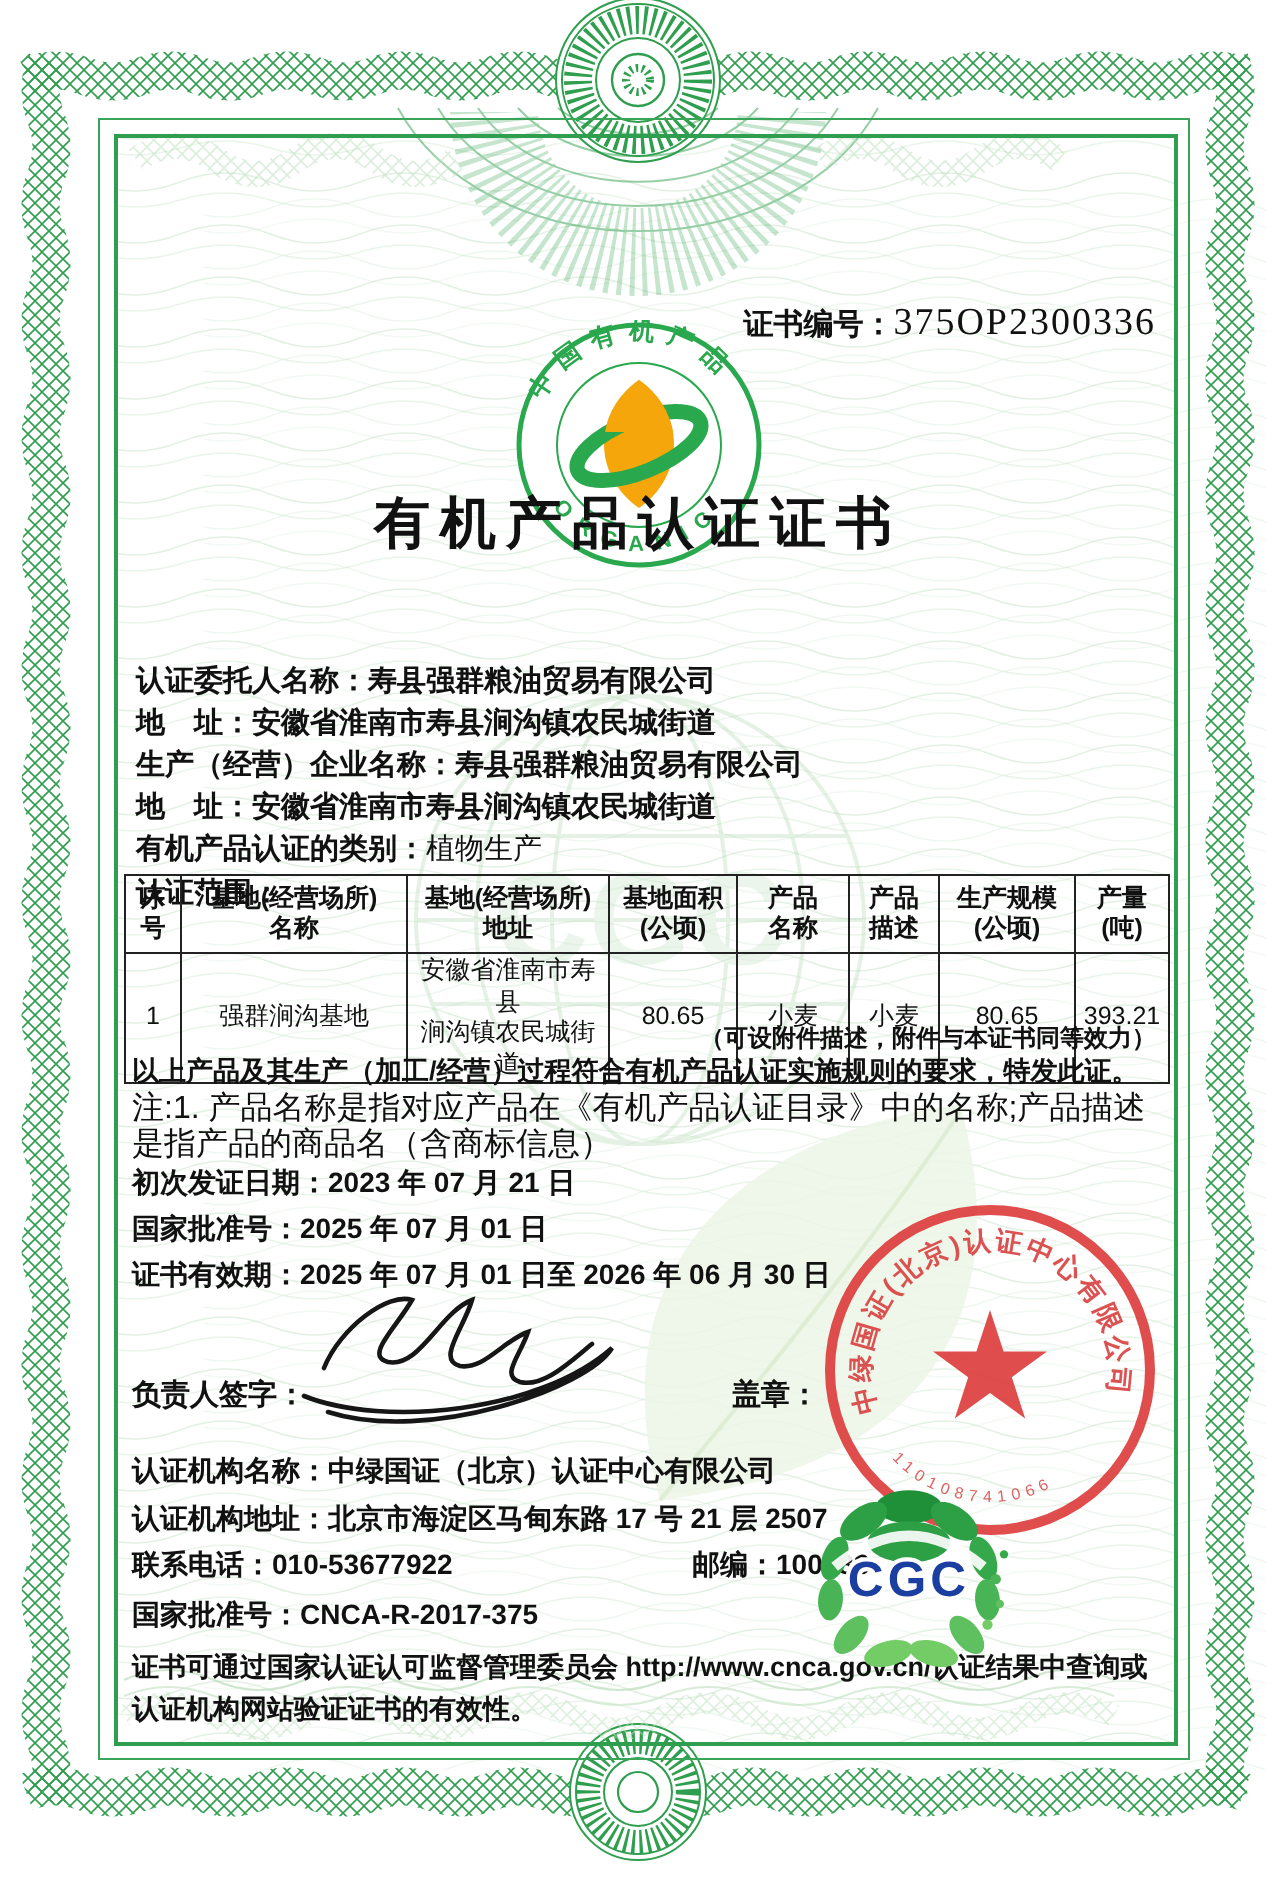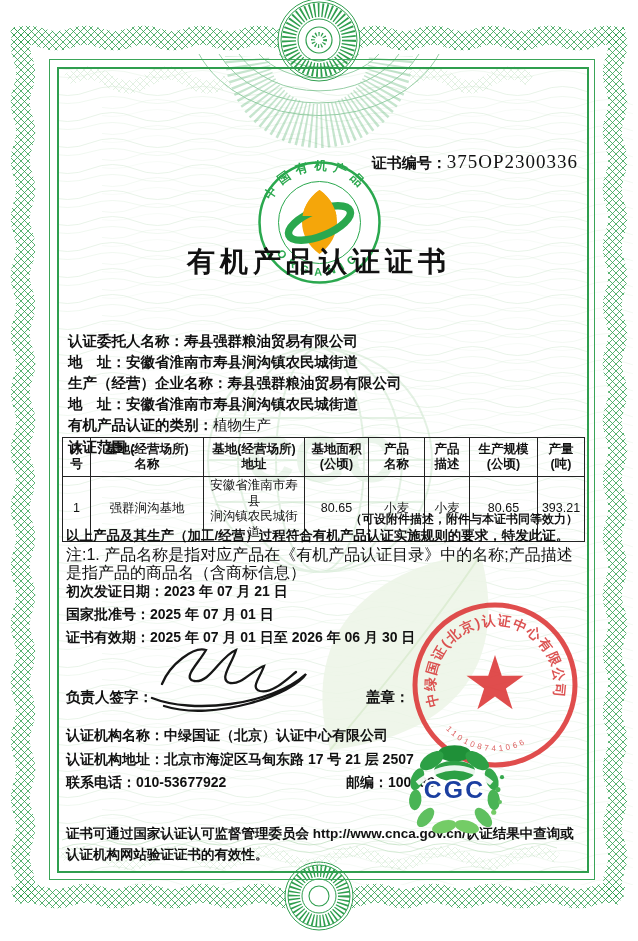--- a/index.html
+++ b/index.html
@@ -276,16 +276,17 @@
     <path d="M14,42 Q50,12 86,42" stroke="#ffffff" stroke-width="5" fill="none" opacity="0.9"></path>
     <text x="50" y="56" text-anchor="middle" font-size="24" font-weight="800" fill="#1b3fa0" stroke="#ffffff" stroke-width="4" paint-order="stroke" letter-spacing="2" font-family="Liberation Sans, DejaVu Sans, sans-serif">CGC</text>
   </svg>
 
   <div class="agline a1"><span>认证机构名称：</span><span>中绿国证（北京）认证中心有限公司</span></div>
   <div class="agline a2"><span>认证机构地址：</span><span>北京市海淀区马甸东路 17 号 21 层 2507</span></div>
   <div class="agline a3">
     <span>联系电话：</span><span>010-53677922</span>
     <span class="zip"><span>邮编：</span><span>100088</span></span>
   </div>
+  <div class="agline a4"><span>国家批准号：</span><span>CNCA-R-2017-375</span></div>
 
   <div class="footer">证书可通过国家认证认可监督管理委员会 http://www.cnca.gov.cn/认证结果中查询或认证机构网站验证证书的有效性。</div>
 
 </div>
 
 </body></html>

